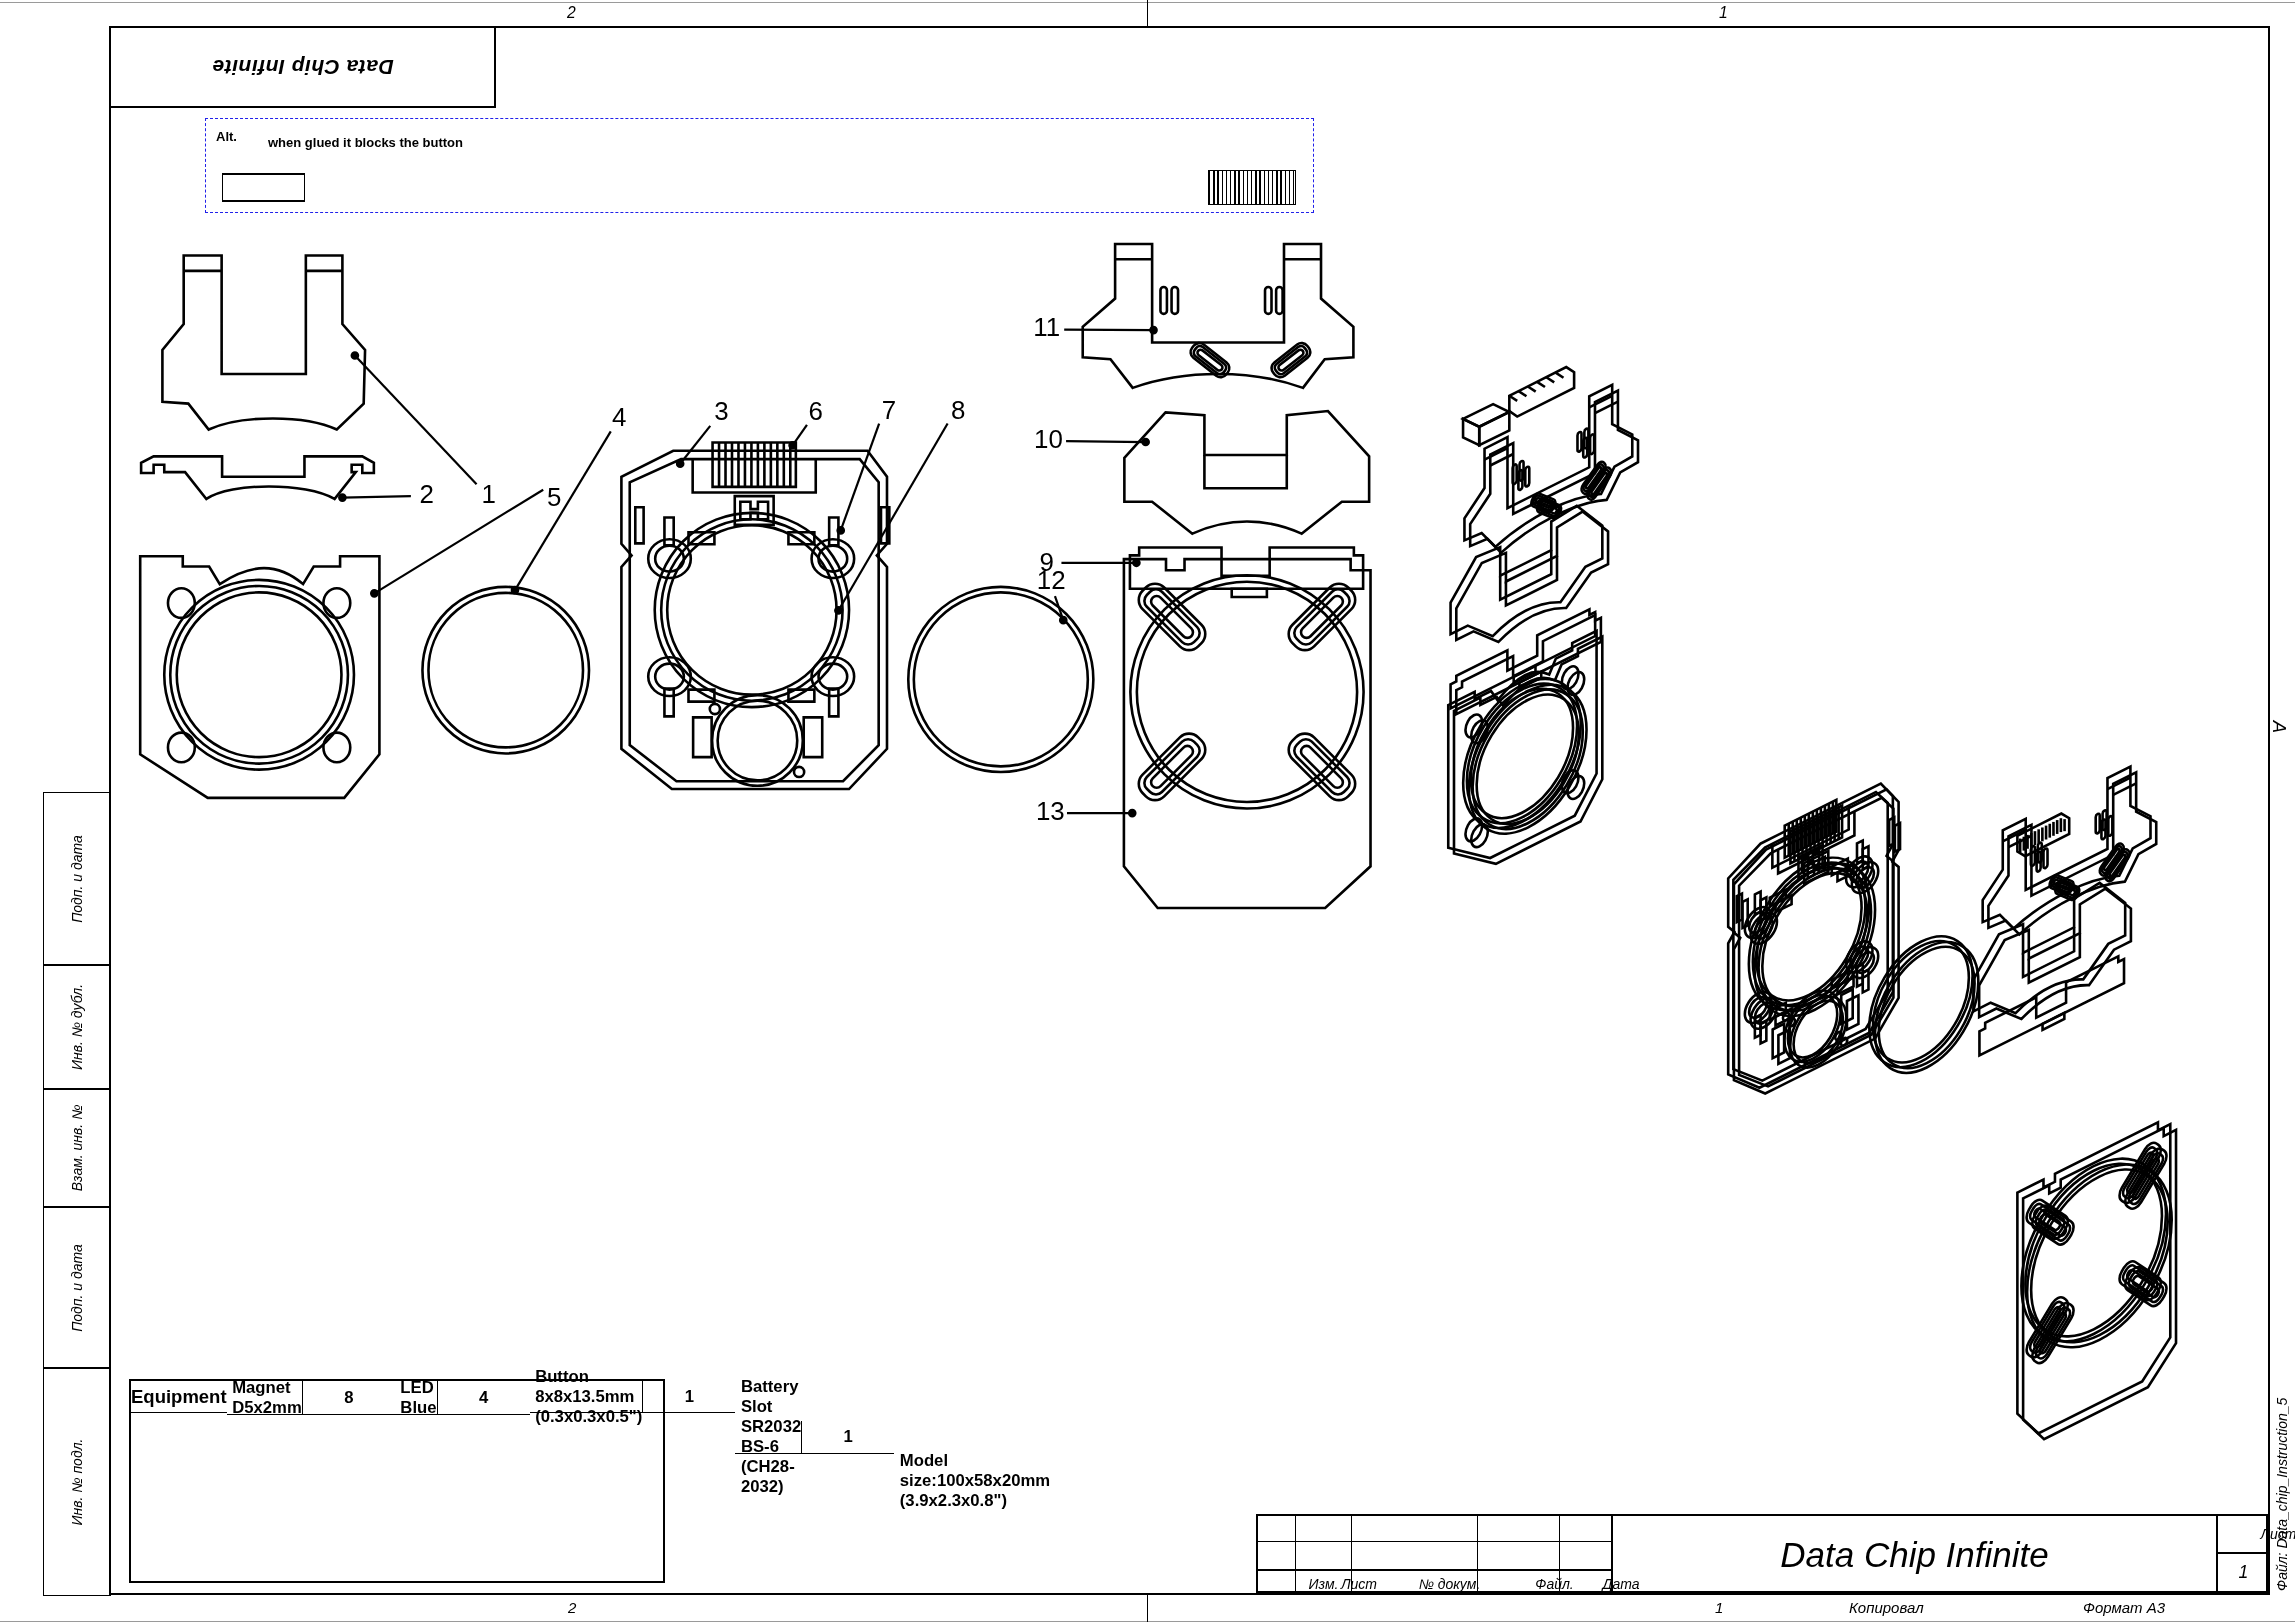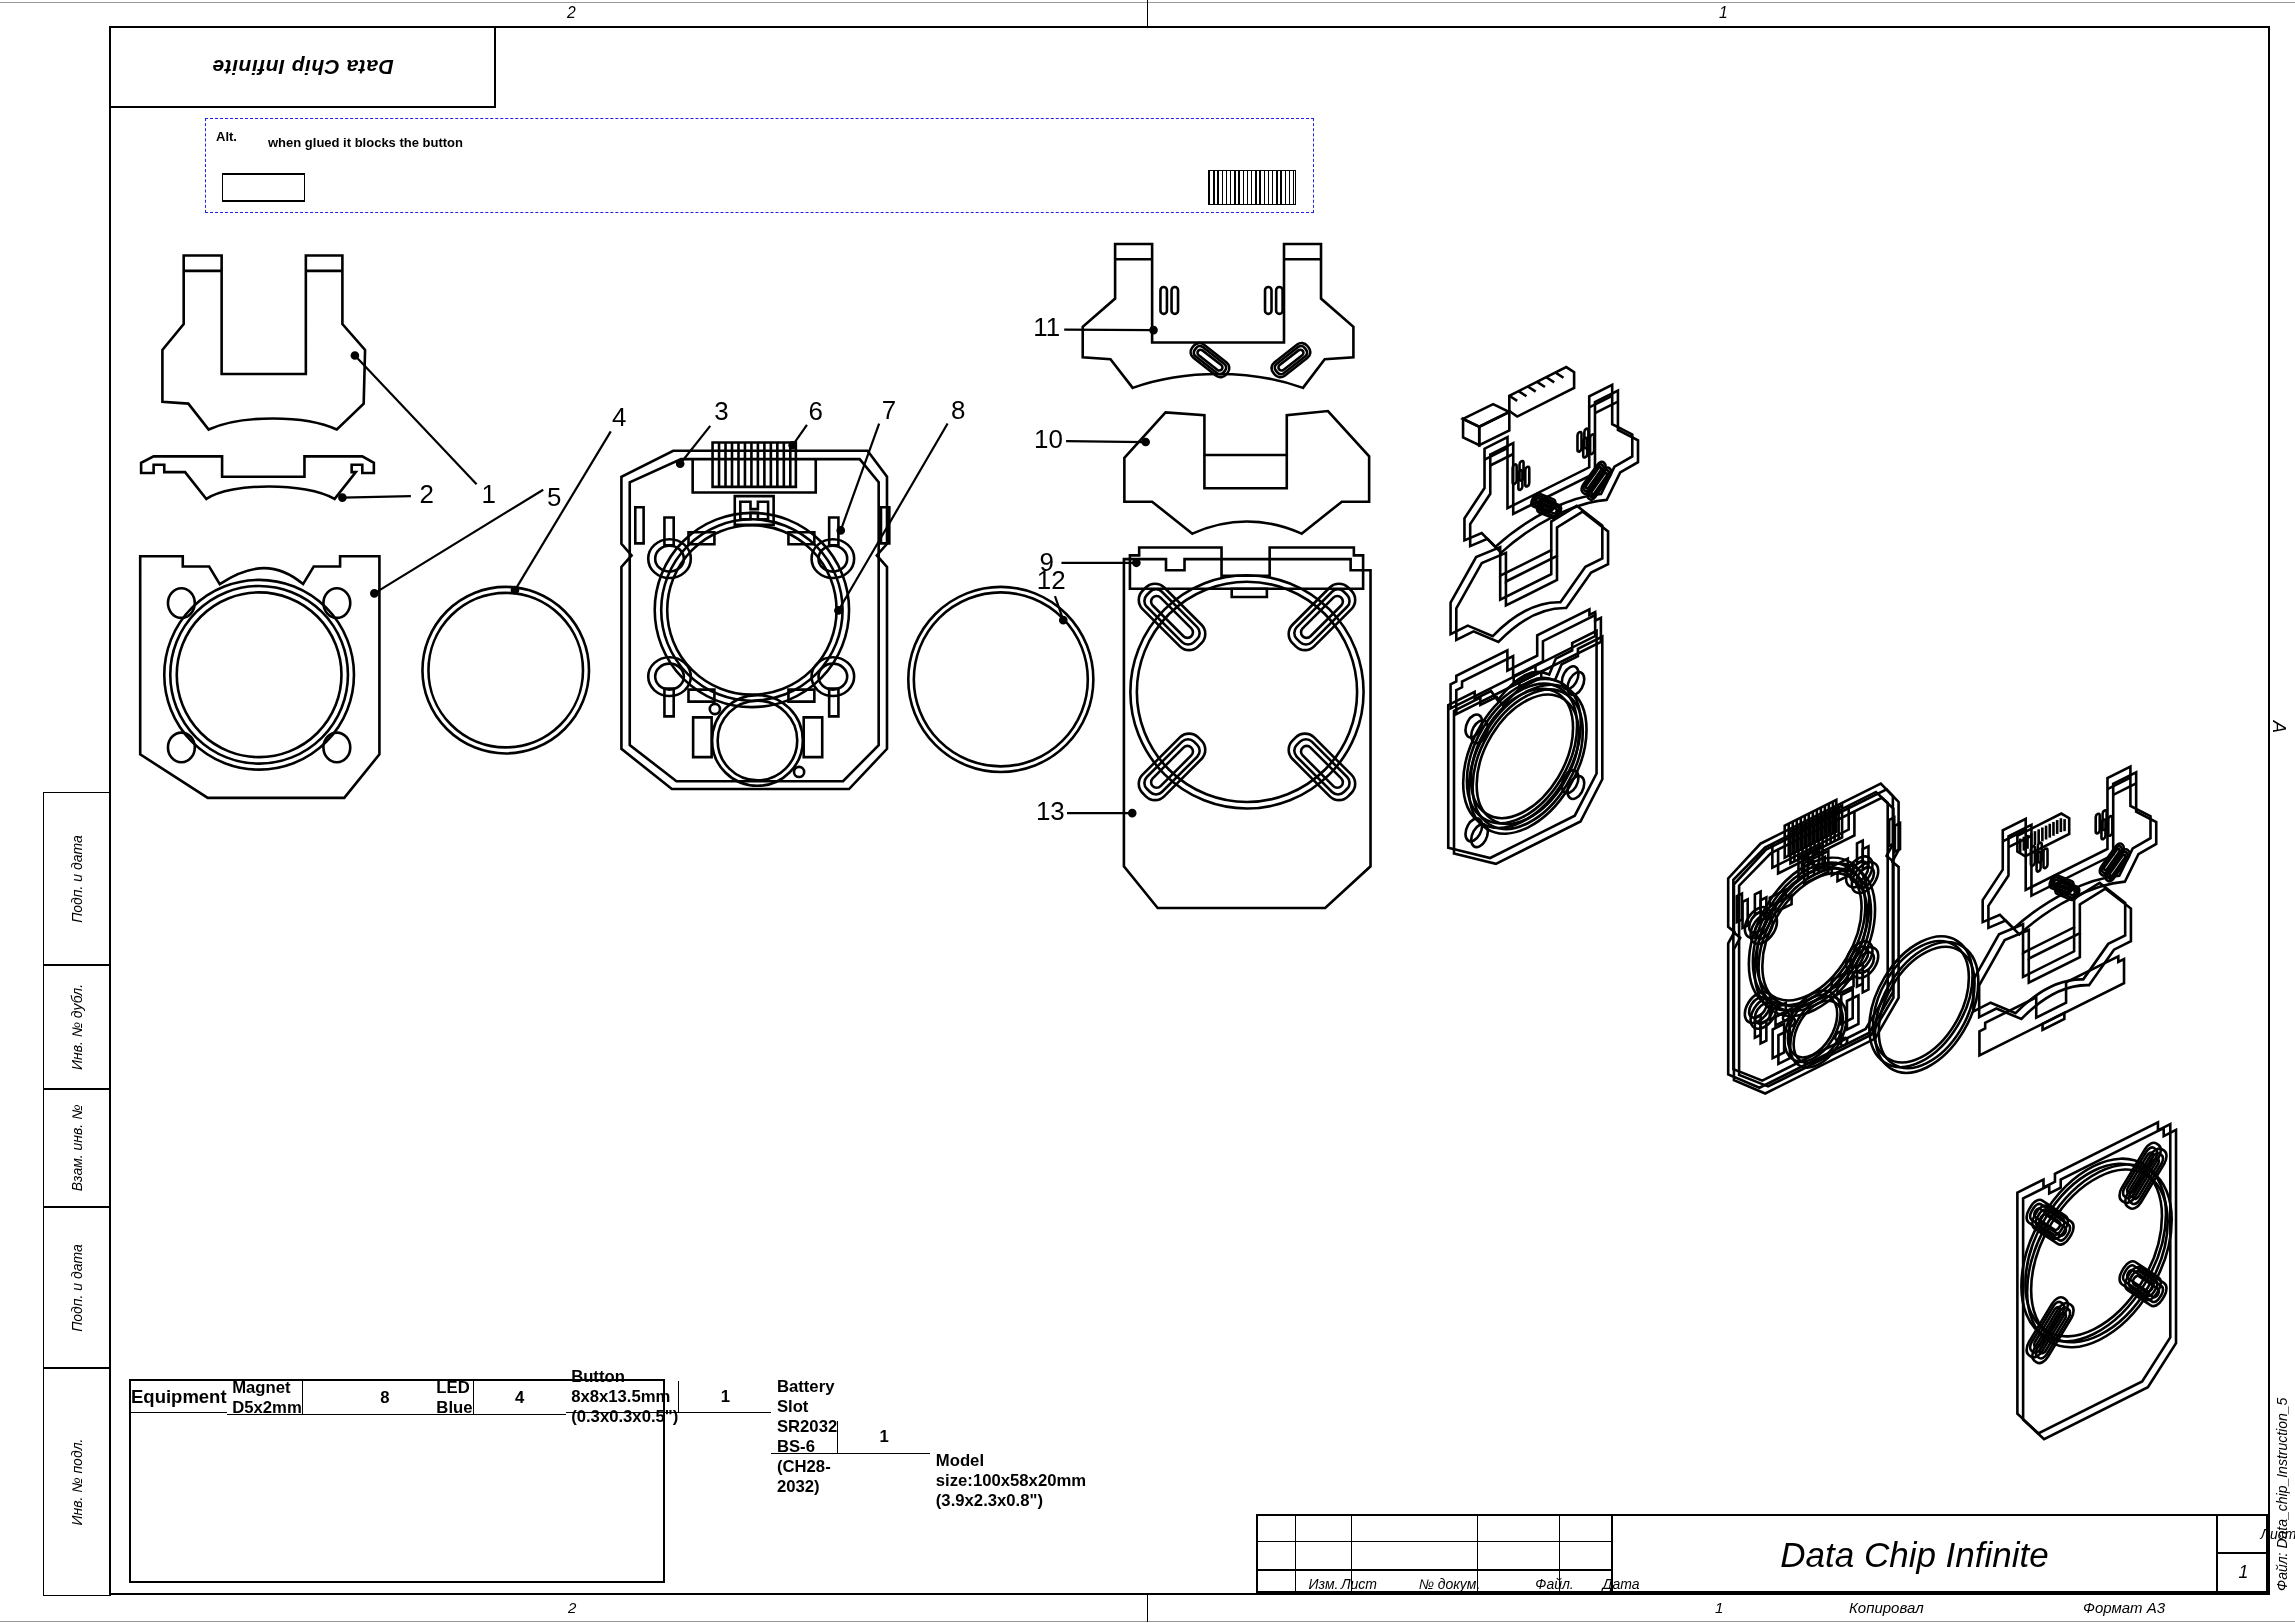--- a/index.html
+++ b/index.html
@@ -66,21 +66,21 @@
 </div>
 <div class="abs sidebar-cell" style="left:43px;top:1206px;width:66px;height:161px;">
   <span>Подп. и дата</span>
 </div>
 <div class="abs sidebar-cell" style="left:43px;top:1367px;width:66px;height:227px;">
   <span>Инв. № подл.</span>
 </div>
 
 <div class="abs eq" style="left:129px;top:1379px;width:532px;height:200px;display:flex;">
   <div class="hdr" style="height:31px;">Equipment</div>
-  <div class="row" style="height:33px;gap:36px;">
+  <div class="row" style="height:33px;">
     <div class="nm">Magnet D5x2mm</div>
     <div class="q">8</div>
   </div>
   <div class="row" style="height:33px;">
     <div class="nm">LED Blue</div>
     <div class="q">4</div>
   </div>
   <div class="row" style="height:31px;">
     <div class="nm">Button 8x8x13.5mm (0.3x0.3x0.5")</div>
     <div class="q">1</div>

